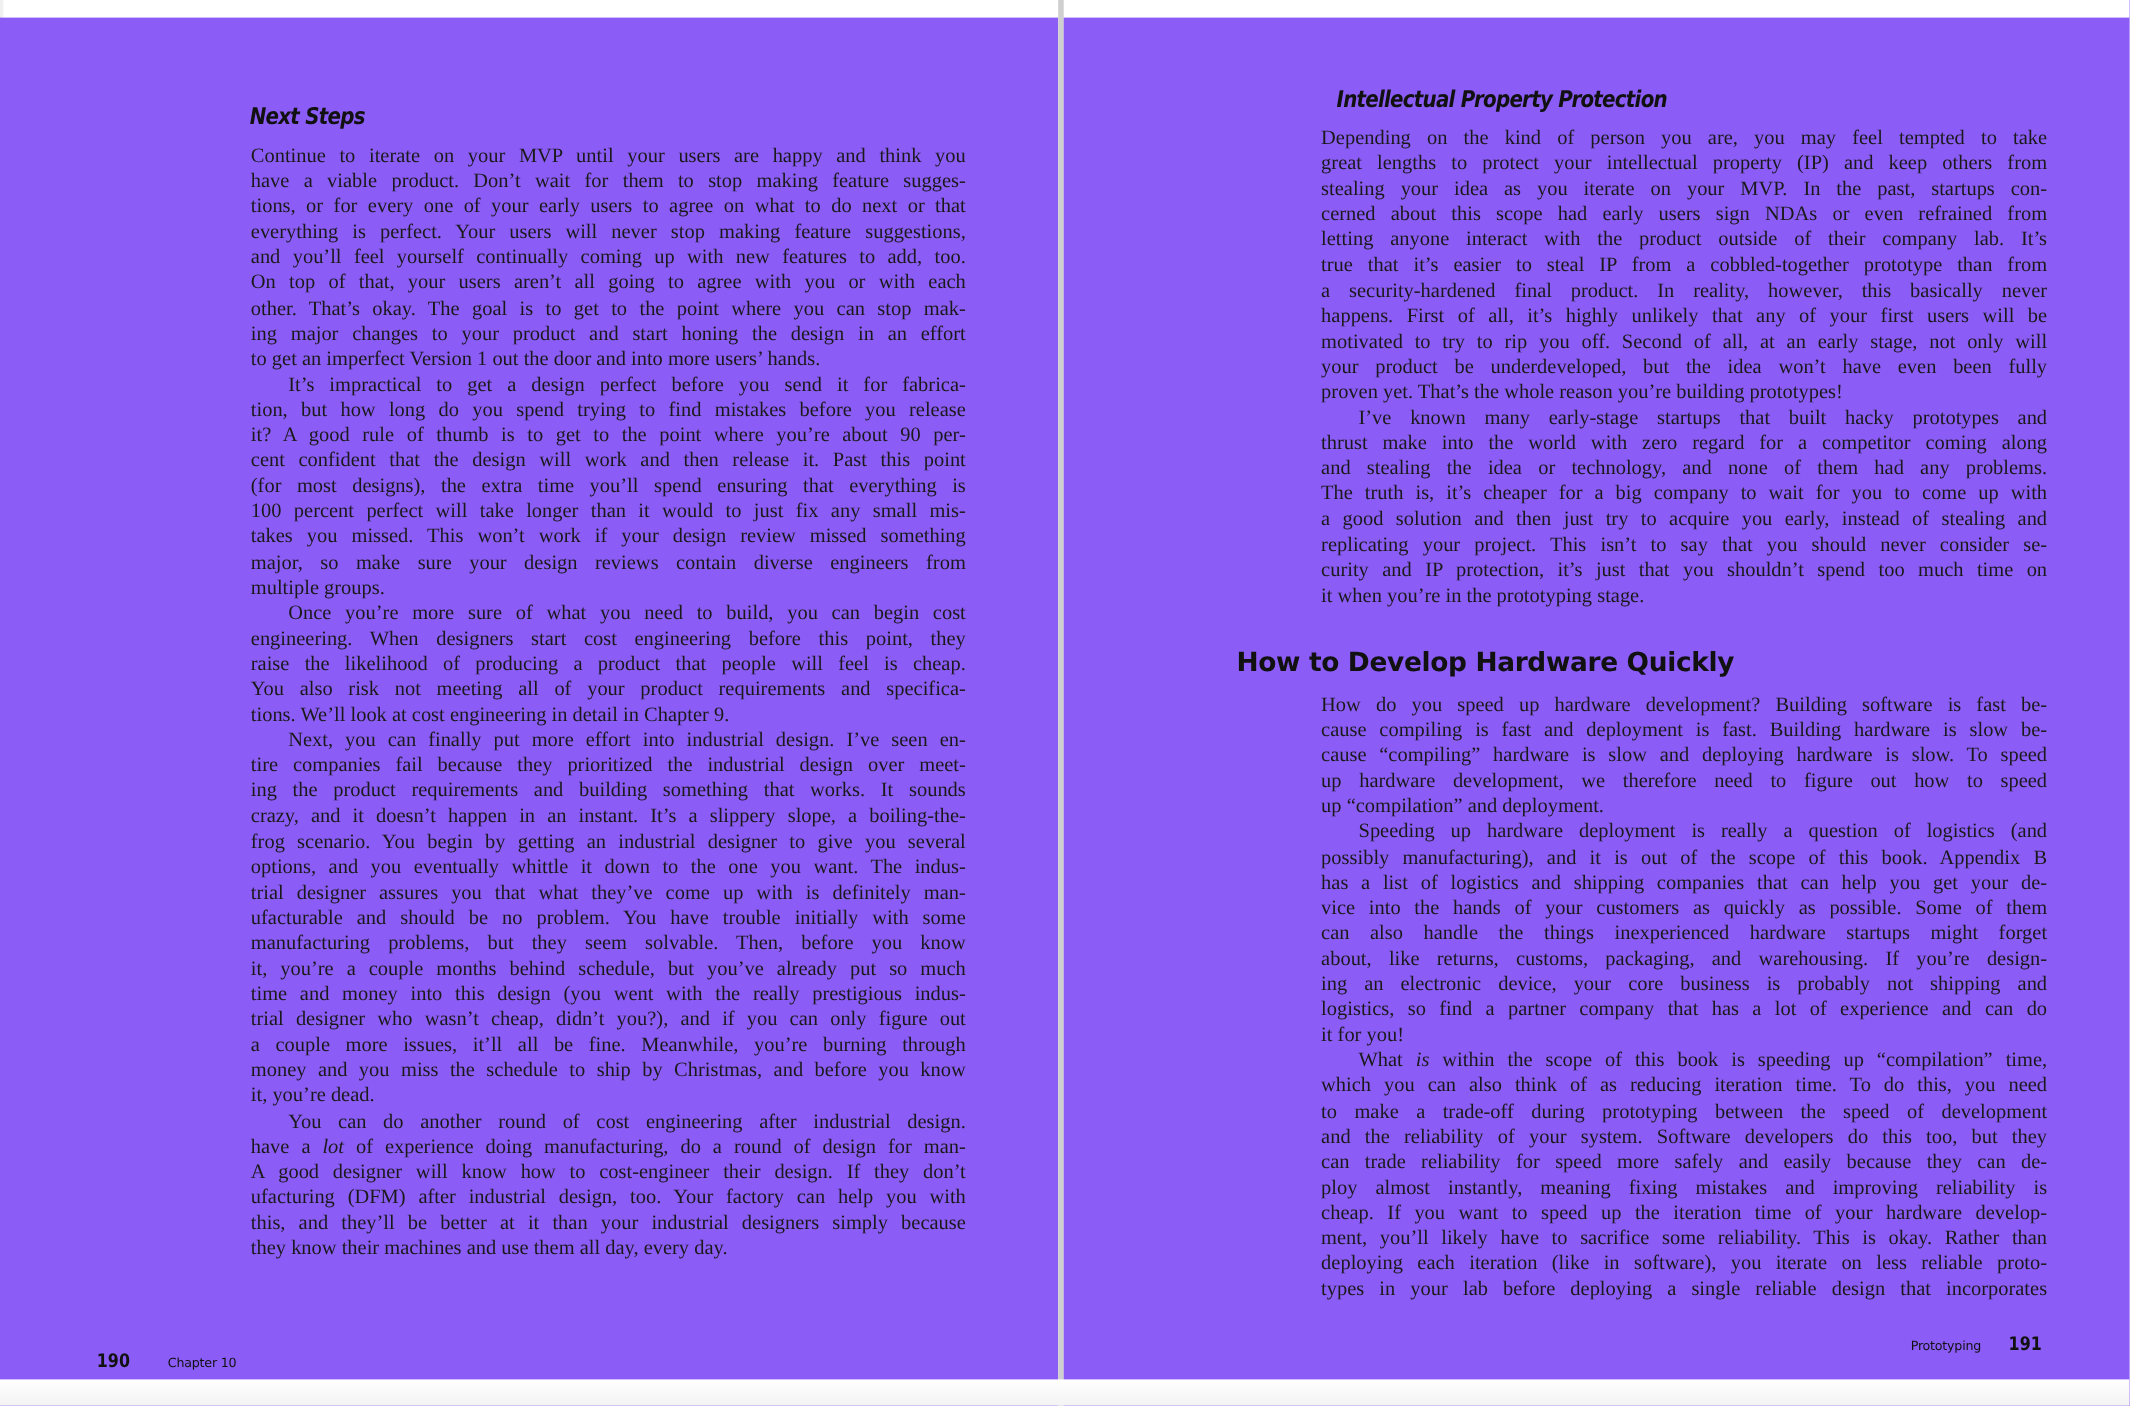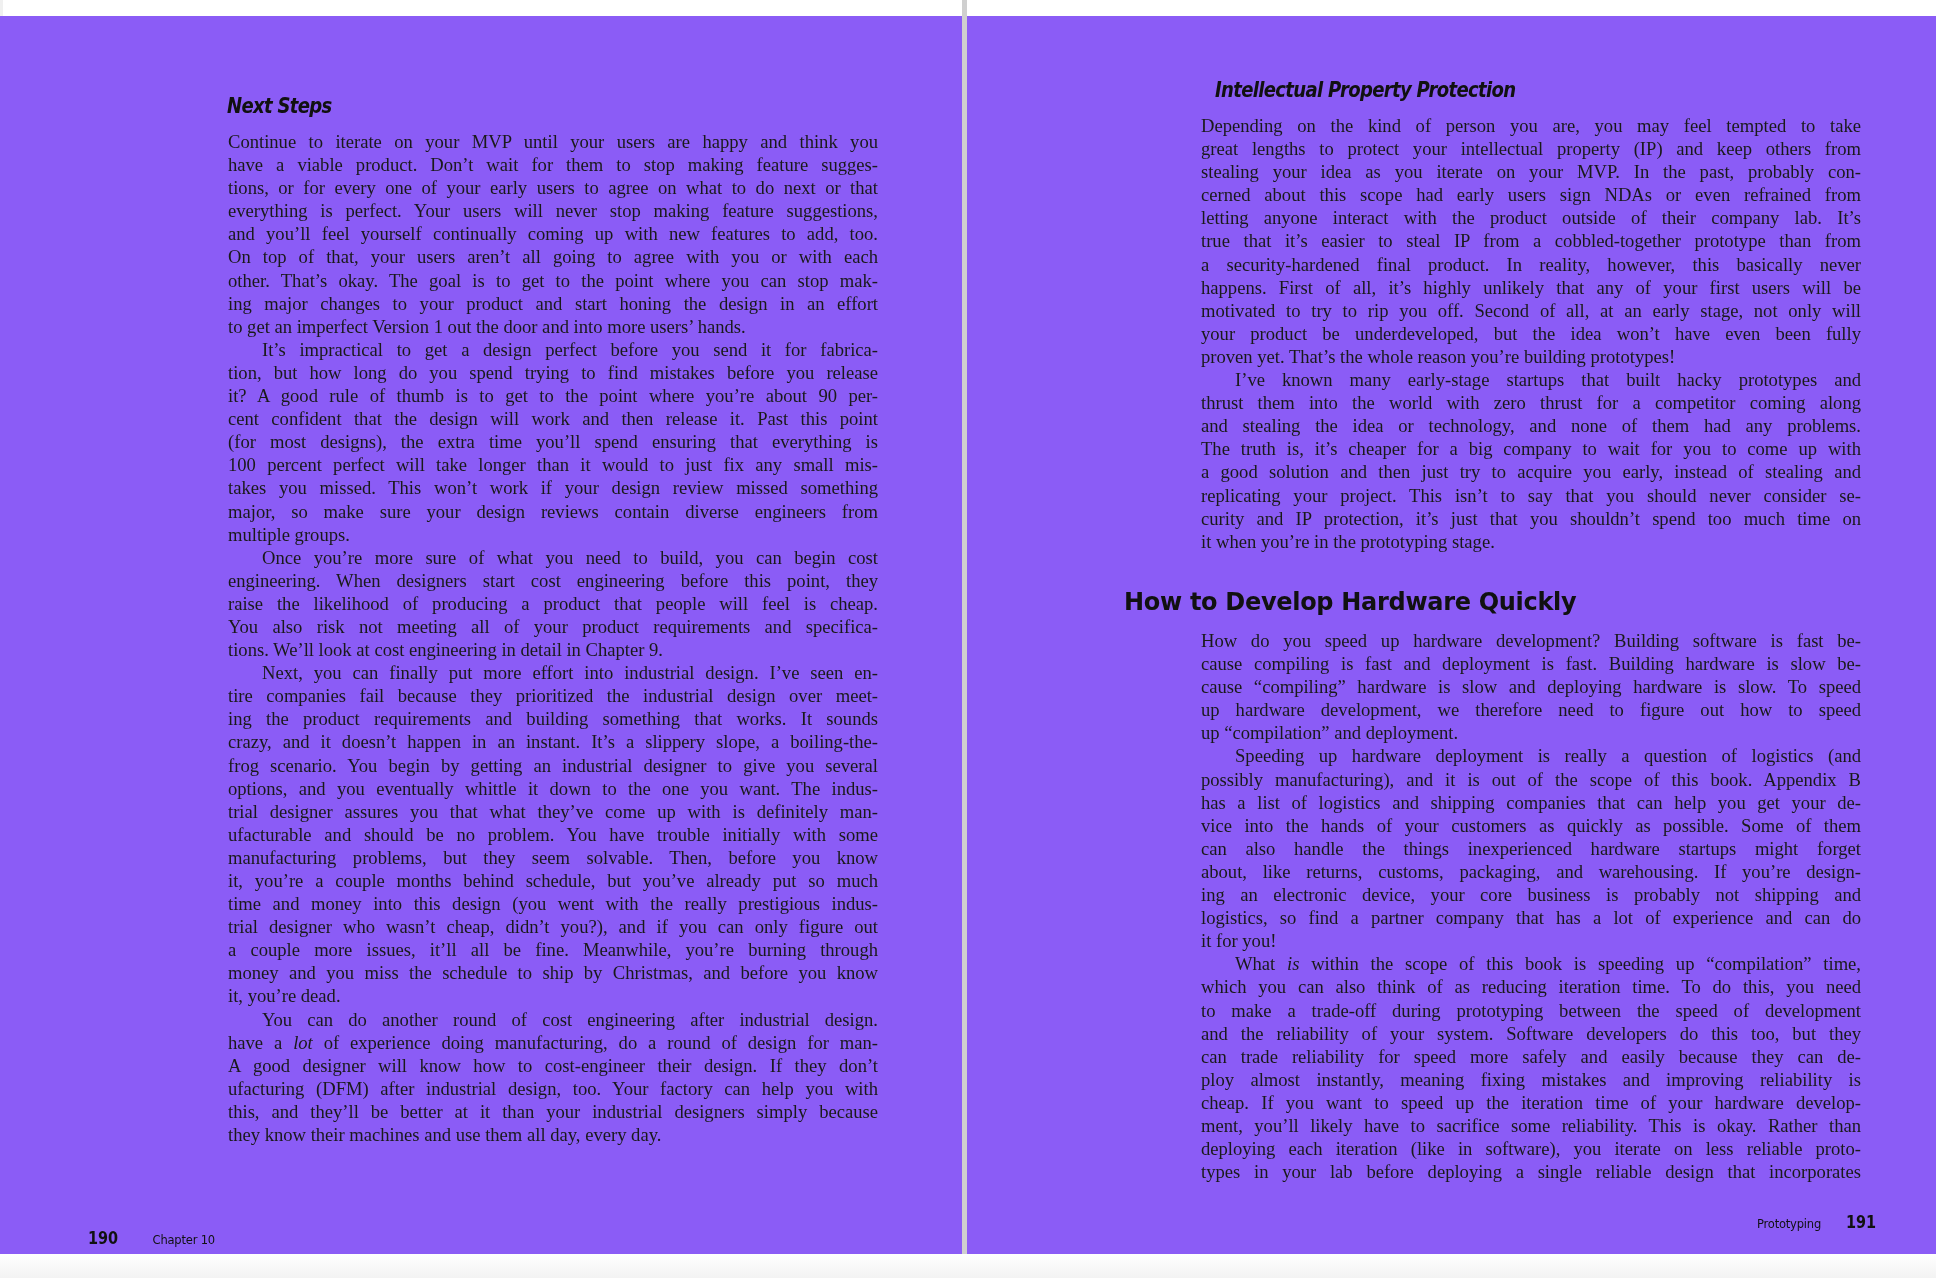--- a/index.html
+++ b/index.html
@@ -128,33 +128,33 @@
 
 <div class="gutter"></div>
 
 <div class="page page-right">
 </div>
 <div class="h3" style="left:1215px; top:78px;">Intellectual Property Protection</div>
 <div class="col col-right-1" id="col-right-1">
     <div>
       <span class="line justify">Depending on the kind of person you are, you may feel tempted to take</span>
       <span class="line justify">great lengths to protect your intellectual property (IP) and keep others from</span>
-      <span class="line justify">stealing your idea as you iterate on your MVP. In the past, probably con-</span>
+      <span class="line justify">stealing your idea as you iterate on your MVP. In the past, startups con-</span>
       <span class="line justify">cerned about this scope had early users sign NDAs or even refrained from</span>
       <span class="line justify">letting anyone interact with the product outside of their company lab. It’s</span>
       <span class="line justify">true that it’s easier to steal IP from a cobbled-together prototype than from</span>
       <span class="line justify">a security-hardened final product. In reality, however, this basically never</span>
       <span class="line justify">happens. First of all, it’s highly unlikely that any of your first users will be</span>
       <span class="line justify">motivated to try to rip you off. Second of all, at an early stage, not only will</span>
       <span class="line justify">your product be underdeveloped, but the idea won’t have even been fully</span>
       <span class="line">proven yet. That’s the whole reason you’re building prototypes!</span>
     </div>
     <div>
       <span class="line justify indent">I’ve known many early-stage startups that built hacky prototypes and</span>
-      <span class="line justify">thrust them into the world with zero thrust for a competitor coming along</span>
+      <span class="line justify">thrust make into the world with zero regard for a competitor coming along</span>
       <span class="line justify">and stealing the idea or technology, and none of them had any problems.</span>
       <span class="line justify">The truth is, it’s cheaper for a big company to wait for you to come up with</span>
       <span class="line justify">a good solution and then just try to acquire you early, instead of stealing and</span>
       <span class="line justify">replicating your project. This isn’t to say that you should never consider se-</span>
       <span class="line justify">curity and IP protection, it’s just that you shouldn’t spend too much time on</span>
       <span class="line">it when you’re in the prototyping stage.</span>
     </div>
   </div>
 <div class="h2" style="left:1097px; top:588px;">How to Develop Hardware Quickly</div>
 <div class="col col-right-2" id="col-right-2">
@@ -182,18 +182,18 @@
       <span class="line justify">to make a trade-off during prototyping between the speed of development</span>
       <span class="line justify">and the reliability of your system. Software developers do this too, but they</span>
       <span class="line justify">can trade reliability for speed more safely and easily because they can de-</span>
       <span class="line justify">ploy almost instantly, meaning fixing mistakes and improving reliability is</span>
       <span class="line justify">cheap. If you want to speed up the iteration time of your hardware develop-</span>
       <span class="line justify">ment, you’ll likely have to sacrifice some reliability. This is okay. Rather than</span>
       <span class="line justify">deploying each iteration (like in software), you iterate on less reliable proto-</span>
       <span class="line justify">types in your lab before deploying a single reliable design that incorporates</span>
     </div>
   </div>
-<div class="footer" style="left:1737px;margin-left:20px;">
+<div class="footer" style="left:1737px;">
   <span class="running">Prototyping</span>
   <span class="folio" style="margin-left:20px;">191</span>
 </div>
 
 <div class="bottom-shade"></div>
 
 </body></html>

